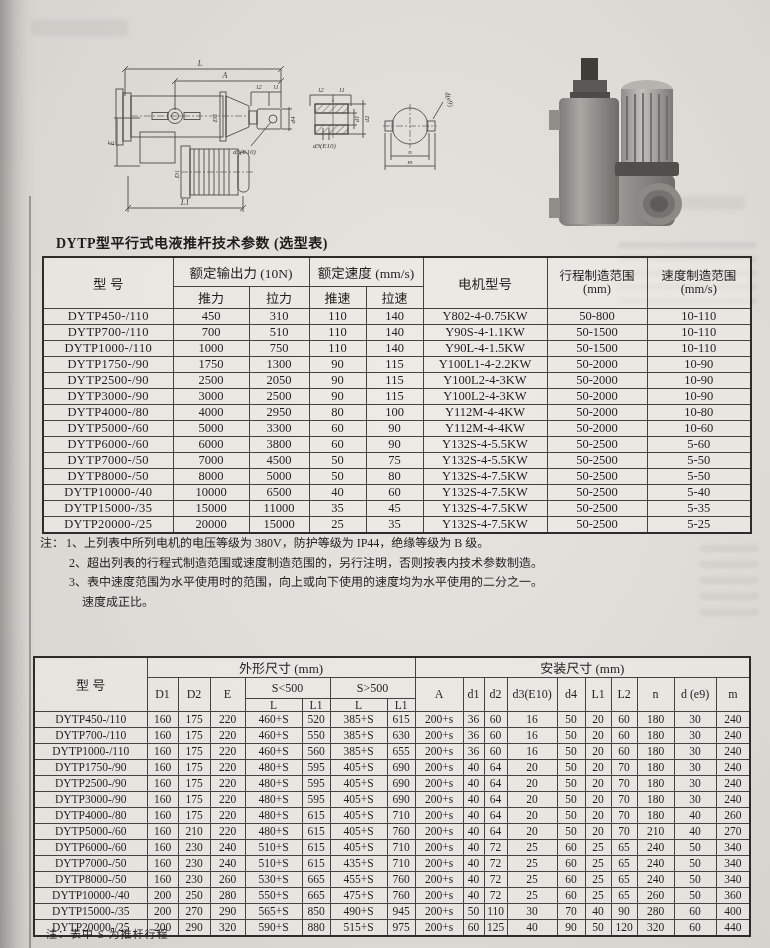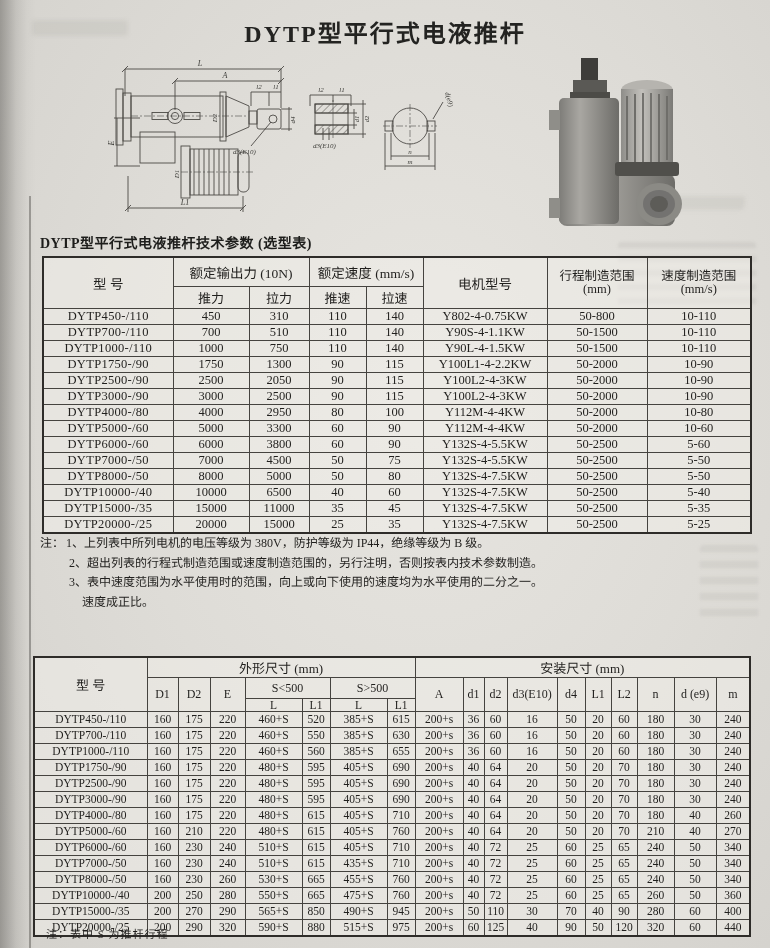--- a/index.html
+++ b/index.html
@@ -13,21 +13,21 @@
   .smudge { position:absolute; background:rgba(120,118,112,.10); filter:blur(2px); border-radius:4px; }
   .s1 { left:32px; top:20px; width:96px; height:16px; }
   .s2 { left:560px; top:196px; width:185px; height:14px; transform:skewX(-8deg); }
   .s3 { left:618px; top:242px; width:138px; height:64px; background:repeating-linear-gradient(rgba(110,108,104,.10) 0 6px, rgba(0,0,0,0) 6px 14px); filter:blur(1.5px);}
   .s4 { left:700px; top:545px; width:58px; height:78px; background:repeating-linear-gradient(rgba(110,108,104,.09) 0 7px, rgba(0,0,0,0) 7px 16px); filter:blur(1.5px);}
 
   .title { position:absolute; top:14px; left:0; width:100%; text-align:center;
     font-size:24px; font-weight:bold; letter-spacing:2px; color:#232321; }
 
   .section-title { position:absolute; font-size:14px; font-weight:bold; color:#1d1d1b; letter-spacing:.5px; }
-  .t1-title { left:40px; top:232px; }
+  .t1-title { left:56px; top:232px; }
   .t2-title { left:33px; top:632px; }
 
   svg text { font-family:"Liberation Serif","DejaVu Serif",serif; font-style:italic; fill:#3c3c38; }
   .drawing { position:absolute; left:95px; top:56px; }
   .photo  { position:absolute; left:543px; top:56px; }
 
   table { border-collapse:collapse; table-layout:fixed; position:absolute;
     background:rgba(241,239,234,.55); }
   th,td { border:1px solid #45433f; text-align:center; font-weight:normal;
     overflow:hidden; white-space:nowrap; color:#201f1d; }
@@ -60,21 +60,20 @@
 
 <div class="page">
 
   <div class="edge-band"></div>
   <div class="edge-line"></div>
   <div class="smudge s1"></div>
   <div class="smudge s2"></div>
   <div class="smudge s3"></div>
   <div class="smudge s4"></div>
 
-  <div class="title">DYTP型平行式电液推杆</div>
 
   <svg class="drawing" width="360" height="178" viewBox="0 0 360 178">
     <defs>
       <pattern id="hatch" width="5" height="5" patternUnits="userSpaceOnUse" patternTransform="rotate(45)">
         <line x1="0" y1="0" x2="0" y2="5" stroke="#55534f" stroke-width="1"></line>
       </pattern>
     </defs>
     <g stroke="#4c4a46" stroke-width="0.9" fill="none">
 
       <line x1="30" y1="13" x2="186" y2="13"></line>

